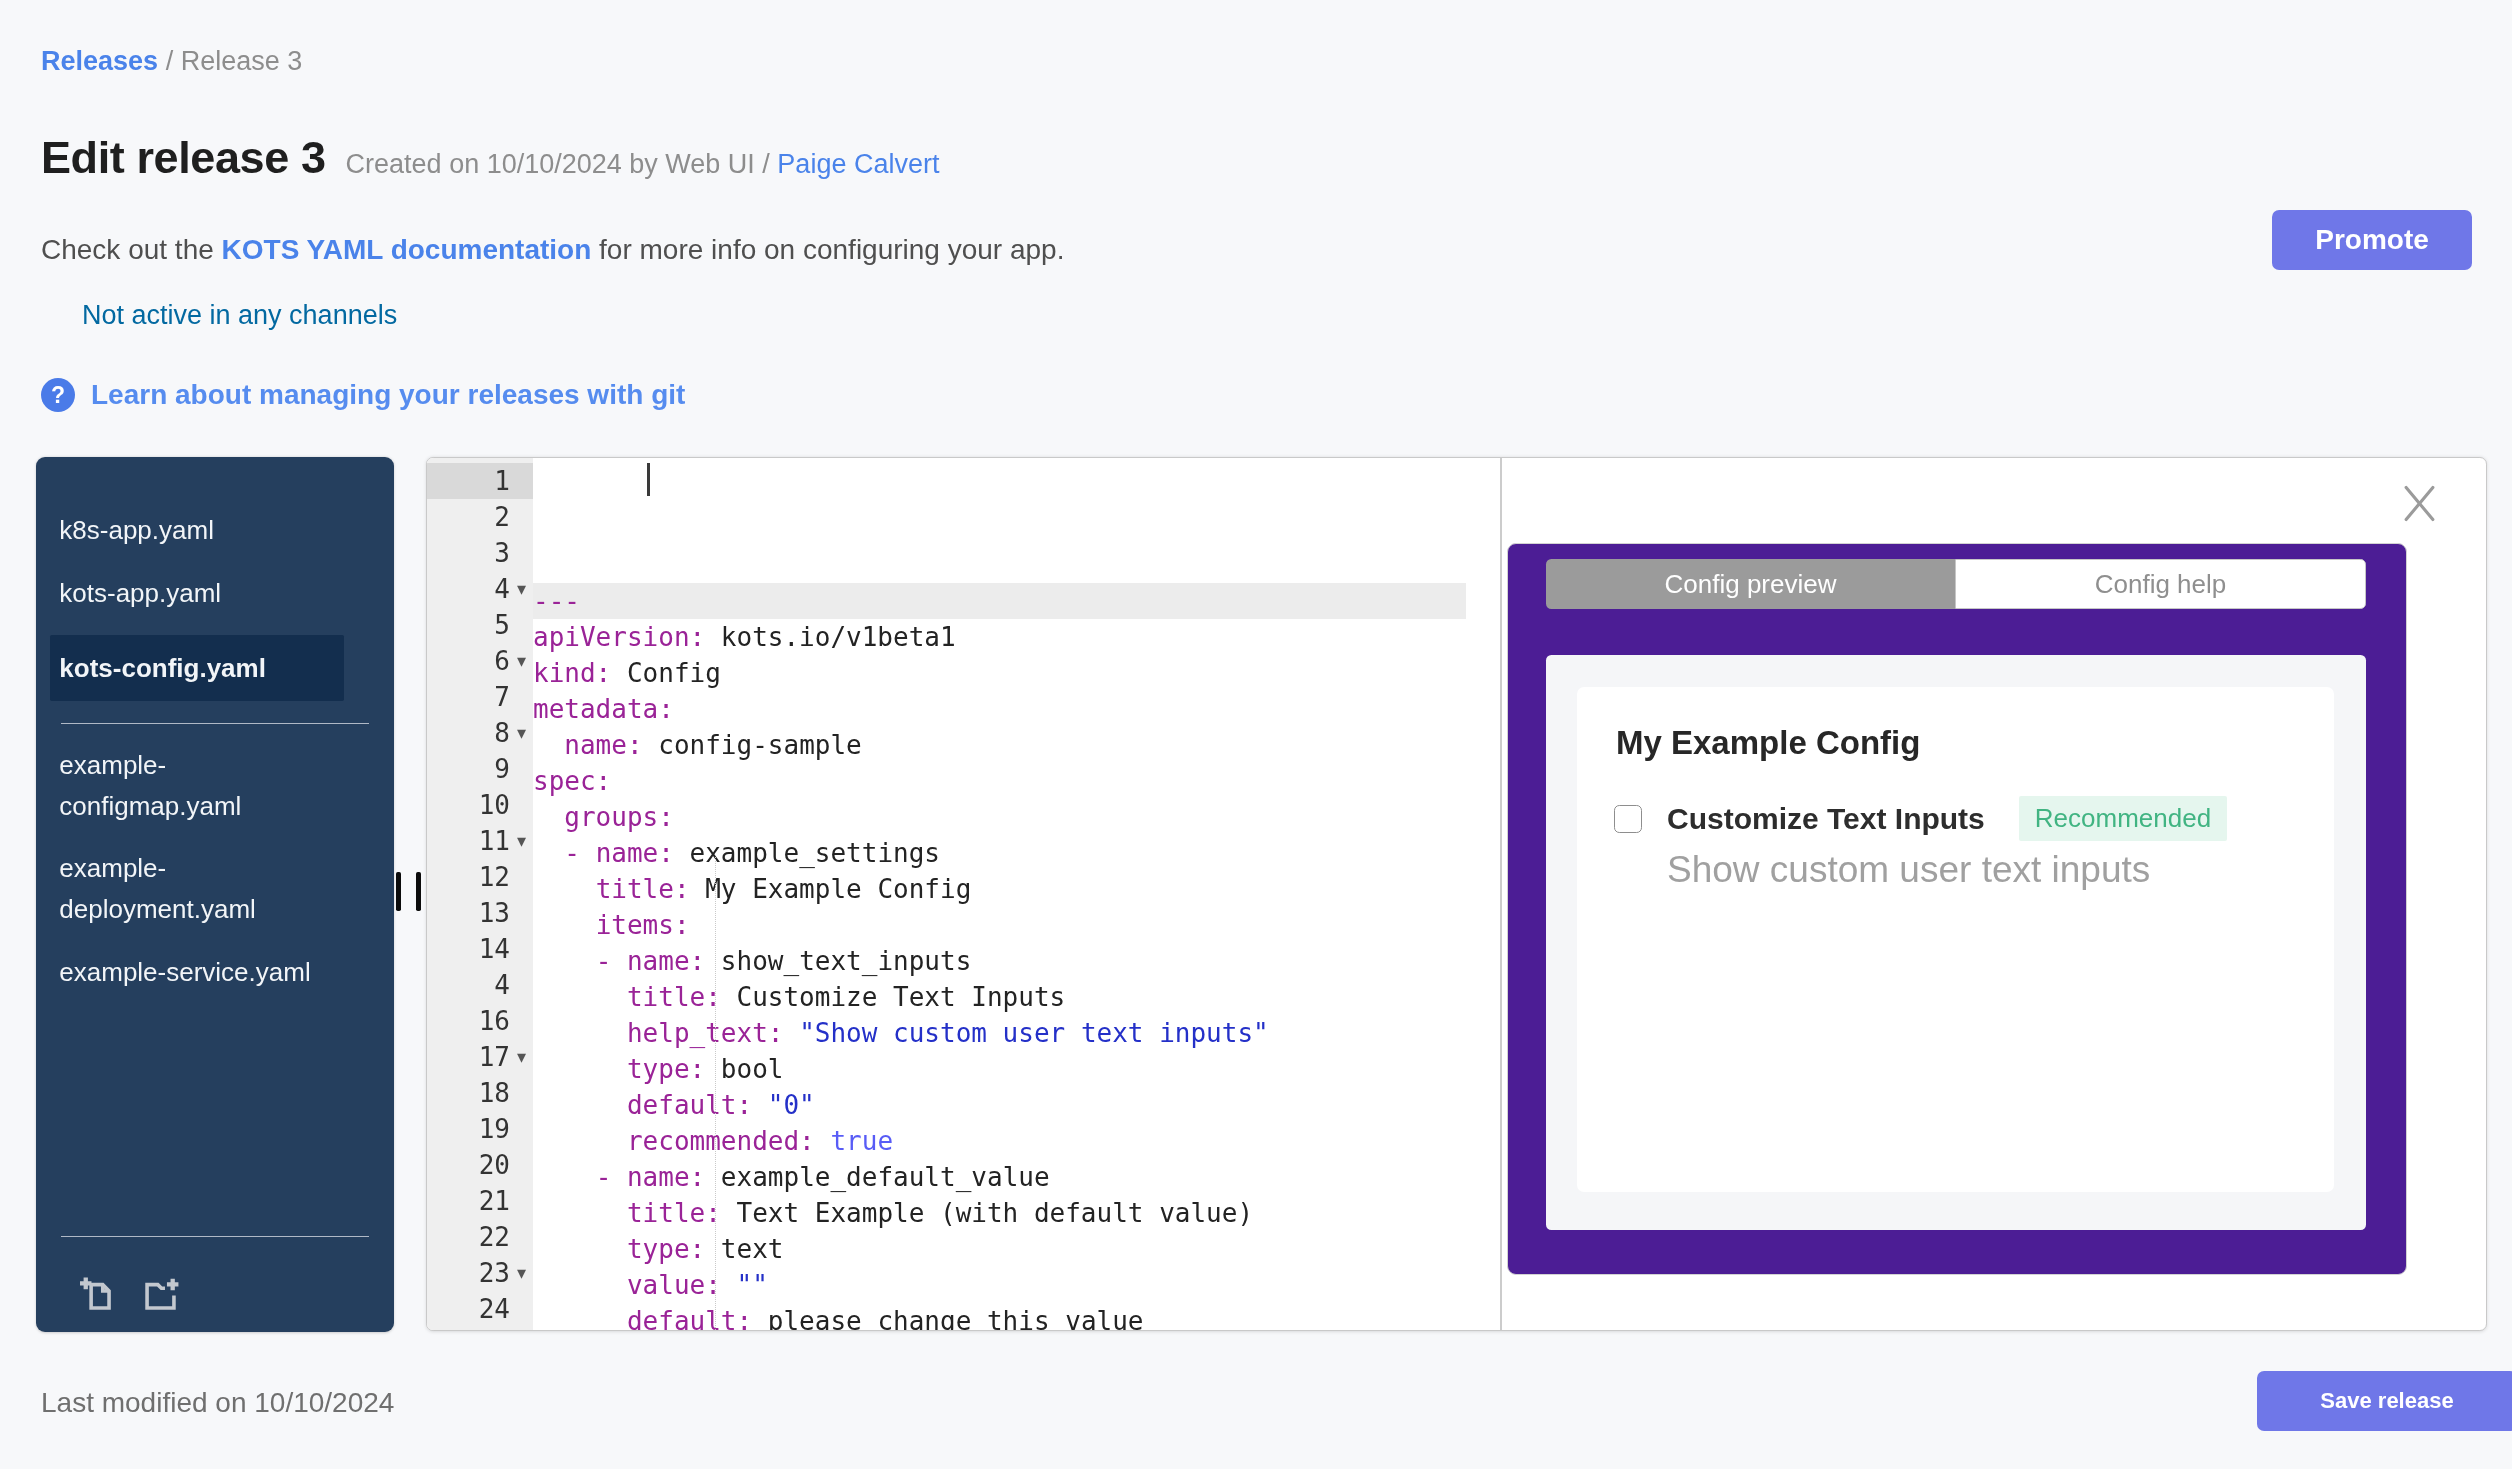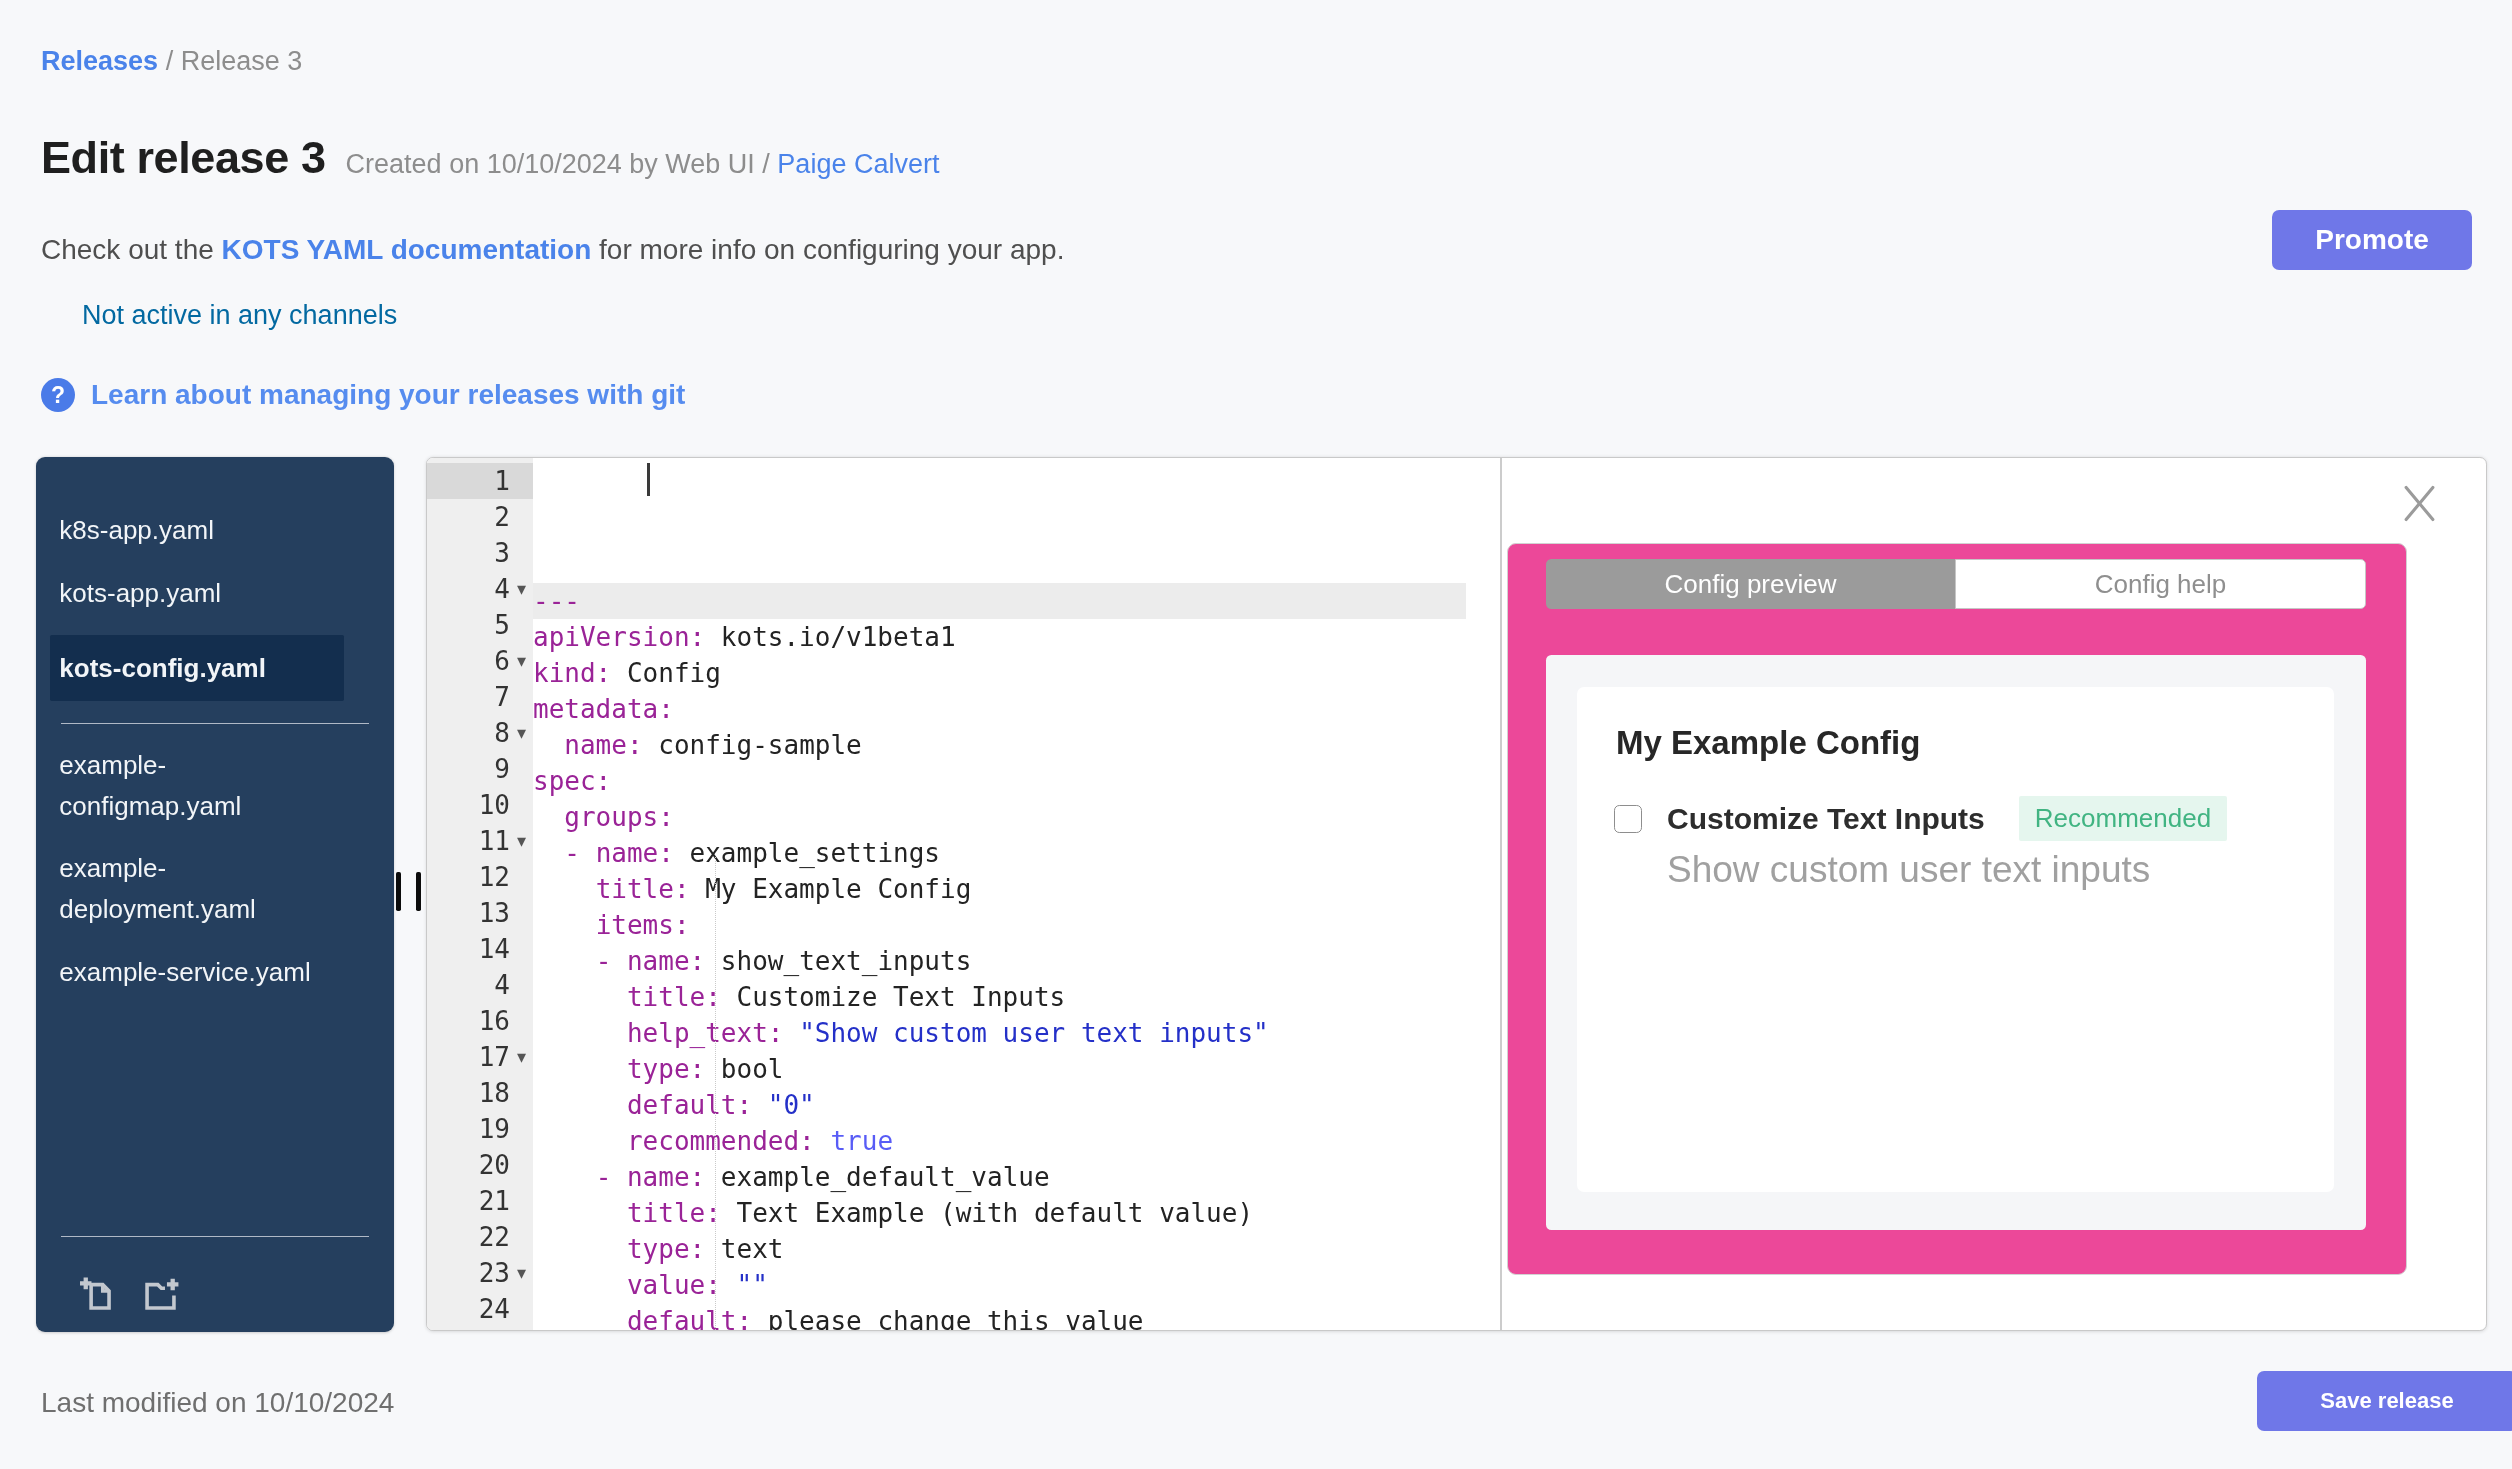--- a/index.html
+++ b/index.html
@@ -75,21 +75,21 @@
   .tk-t { color:#232323; } 
   .tk-s { color:#2430c8; } 
   .tk-b { color:#585cf6; } 
   .cursor { position:absolute; left:114px; top:5.3px; width:2.7px; height:33px; background:#3a3a3a; }
   .indent-guide { position:absolute; left:182px; top:397px; height:477px; width:0; border-left:1.8px dotted #c9c9c9; }
   .pane-divider { position:absolute; left:1073px; top:0; width:1.8px; height:874px; background:#ccc; }
 
   
   .close-x { position:absolute; left:1972px; top:25px; width:41px; height:41px; cursor:pointer; }
   .preview-card { position:absolute; left:1080px; top:85px; width:900px; height:732px;
-                  border:1.8px solid #d2d2d2; border-radius:9px; background:#ec4899; }
+                  border:1.8px solid #d2d2d2; border-radius:9px; background:#4c1d95; }
   .tab-toggle { position:absolute; left:38px; top:15px; width:820px; height:50px; display:flex; }
   .tab { flex:1; display:flex; align-items:center; justify-content:center; font-size:26px; cursor:pointer; }
   .tab.active { background:#9b9b9b; color:#fff; border-radius:5.3px 0 0 5.3px; }
   .tab.inactive { background:#fff; color:#8f8f8f; border:0.9px solid #c6c6c6; border-radius:0 5.3px 5.3px 0; }
   .preview-gray { position:absolute; left:38px; top:111px; width:820px; height:575px;
                   background:#f5f6f8; border-radius:5.3px; }
   .preview-white { position:absolute; left:31px; top:32px; width:757px; height:505px;
                    background:#fff; border-radius:7.1px; }
   .group-title { position:absolute; left:39px; top:37px; font-size:33px; font-weight:bold; color:#272727; }
   .cfg-row { position:absolute; left:37px; top:109px; display:flex; align-items:center; }

